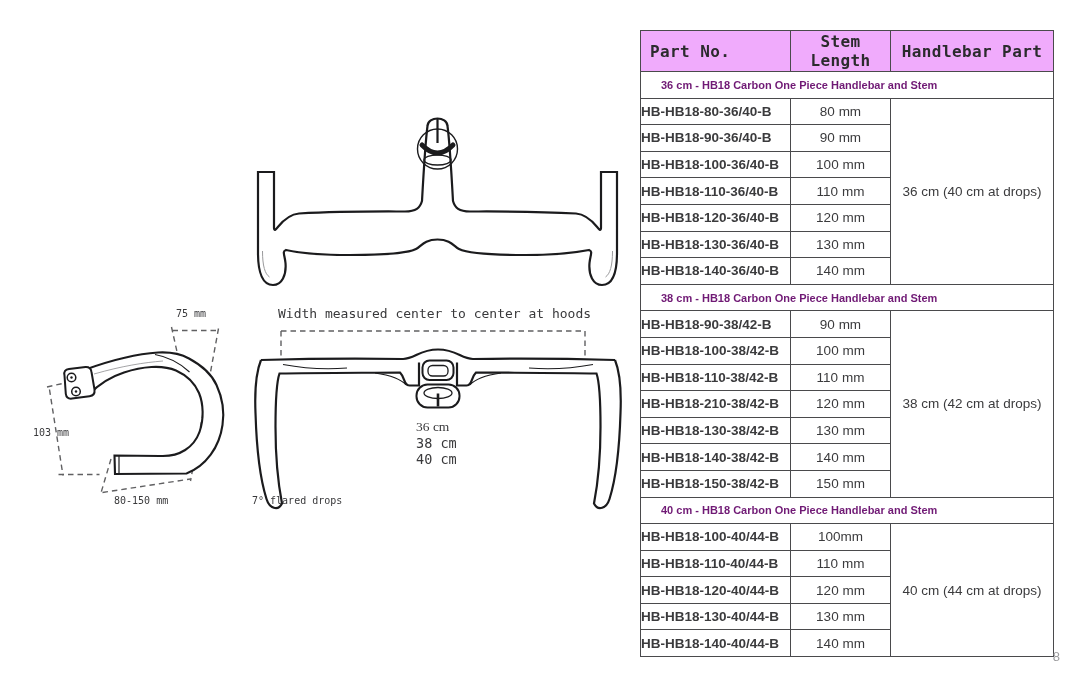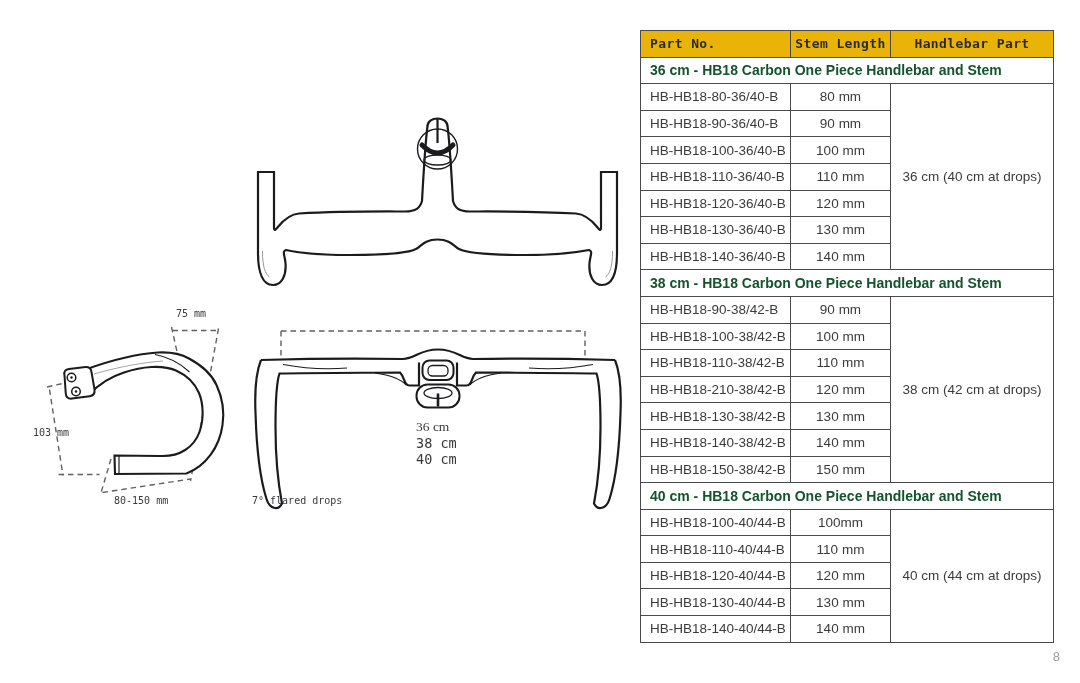--- a/index.html
+++ b/index.html
@@ -8,26 +8,26 @@
   
   .dimlabel{position:absolute;font-family:"DejaVu Sans Mono",monospace;font-size:10px;
             color:#39393b;white-space:nowrap;}
   .sizelabel{position:absolute;font-family:"DejaVu Sans Mono",monospace;font-size:13.5px;
              color:#39393b;white-space:nowrap;line-height:16.4px;}
   
   table.parts{position:absolute;left:640px;top:30px;width:413px;border-collapse:collapse;
               table-layout:fixed;}
   .parts th,.parts td{border:1.5px solid #4a4a4c;box-sizing:border-box;overflow:hidden;}
   .parts tr{height:26.6px;}
-  .parts th{background:#eab308;font-family:"DejaVu Sans Mono",monospace;font-weight:bold;
-            font-size:13px;color:#2b2b2d;letter-spacing:0.4px;}
+  .parts th{background:#f0abfc;font-family:"DejaVu Sans Mono",monospace;font-weight:bold;
+            font-size:16px;color:#2b2b2d;letter-spacing:0.4px;}
   .parts th.h1{text-align:left;padding-left:9px;}
   .parts td{font-size:13.5px;color:#3b3b3d;padding:0;}
-  .parts td.sec{font-weight:bold;color:#14532d;padding-left:9px;font-size:14px;}
-  .parts td.c1{padding-left:9px;}
+  .parts td.sec{font-weight:bold;color:#701a75;padding-left:20px;font-size:11px;}
+  .parts td.c1{font-weight:bold;}
   .parts td.c2{text-align:center;}
   .parts td.c3{text-align:center;}
   .pagenum{position:absolute;right:20px;top:649px;font-size:13px;color:#9c9c9e;}
   svg{position:absolute;}
   .ink{stroke:#1b1b1d;fill:none;}
   .inkfill{stroke:#1b1b1d;fill:#ffffff;}
   .dash{stroke:#606062;fill:none;stroke-width:1.4;stroke-dasharray:5.5 4;}
   .faint{stroke:#9a9a9c;fill:none;}
 </style>
 </head>
@@ -136,20 +136,21 @@
     <circle class="inkfill" stroke-width="1.5" cx="39.5" cy="79.5" r="4.3"></circle>
     <circle class="inkfill" stroke-width="1.5" cx="44" cy="93.5" r="4.3"></circle>
     <circle cx="39.5" cy="79.5" r="1.2" fill="#1b1b1d"></circle>
     <circle cx="44" cy="93.5" r="1.2" fill="#1b1b1d"></circle>
   </svg>
 
   <div class="dimlabel" style="left:176px;top:308px;">75 mm</div>
   <div class="dimlabel" style="left:33px;top:427px;">103 mm</div>
   <div class="dimlabel" style="left:114px;top:495px;">80-150 mm</div>
   <div class="dimlabel" style="left:252px;top:495px;">7° flared drops</div>
+  <div class="dimlabel" style="left:278px;top:306px;font-size:13px;">Width measured center to center at hoods</div>
   <div class="sizelabel" style="left:416px;top:419px;font-family:Liberation Serif, serif;">36 cm</div>
   <div class="sizelabel" style="left:416px;top:435px;">38 cm</div>
   <div class="sizelabel" style="left:416px;top:451px;">40 cm</div>
 
   <table class="parts">
     <colgroup>
         <col style="width:150px">
         <col style="width:100px">
         <col style="width:163px">
       </colgroup>

